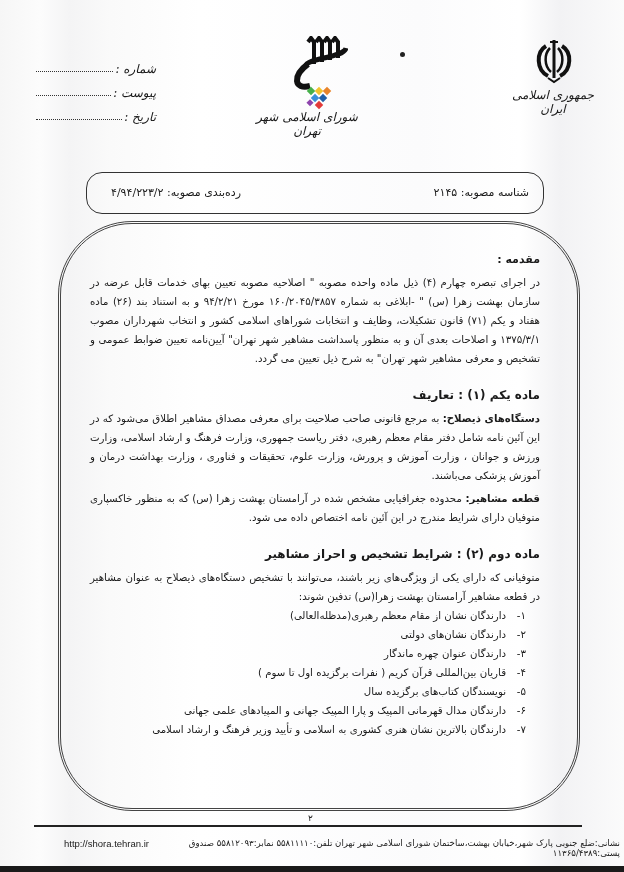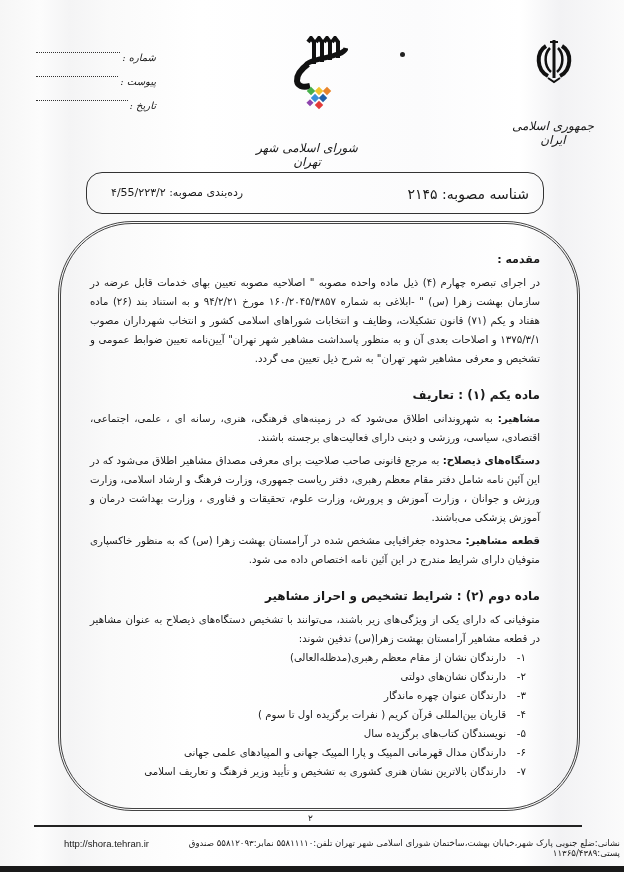--- a/index.html
+++ b/index.html
@@ -2,35 +2,35 @@
 <html><head>
 <meta charset="utf-8">
 <style>
   html, body { margin:0; padding:0; }
   body {
     width:624px; height:872px; overflow:hidden; position:relative;
     background: linear-gradient(90deg, #f6f6f6 0px, #fcfcfc 40px, #f4f4f5 70px, #fafafa 110px, #ffffff 200px, #fbfbfc 420px, #ffffff 520px, #f2f2f4 560px, #fbfbfb 624px);
     font-family: "DejaVu Sans", sans-serif;
     color:#1a1a1a;
   }
-  .rtl { direction: rtl; margin-top: 31px; }
+  .rtl { direction: rtl; }
   
   .emblem { position:absolute; left:532px; top:36px; width:44px; height:50px; }
   .emblem-caption { position:absolute; left:500px; top:88px; width:106px; text-align:center; font-family:"DejaVu Serif", serif; font-size:12px; font-style:italic; }
   .council-logo { position:absolute; left:288px; top:36px; width:60px; height:70px; }
   .council-cubes { position:absolute; left:304px; top:86px; width:30px; height:24px; }
   .council-caption { position:absolute; left:252px; top:110px; width:110px; text-align:center; font-family:"DejaVu Serif", serif; font-size:12px; font-style:italic; }
   .dot { position:absolute; left:400px; top:52px; width:5px; height:5px; background:#222; border-radius:50%; }
   .meta-fields { position:absolute; left:36px; top:52px; width:120px; }
-  .meta-row { display:flex; direction:rtl; align-items:flex-start; height:24px; font-family:"DejaVu Serif", serif; font-style:italic; font-size:10px; }
+  .meta-row { display:flex; direction:rtl; align-items:flex-end; height:24px; font-family:"DejaVu Serif", serif; font-style:italic; font-size:12px; }
   .meta-row .lbl { white-space:nowrap; padding-left:2px; }
   .meta-row .dots { flex:1; border-bottom:1px dotted #333; margin-bottom:4px; }
   
   .id-box { position:absolute; left:86px; top:172px; width:456px; height:40px; border:1.3px solid #333; border-radius:16px; }
-  .id-right { position:absolute; right:14px; top:13px; font-size:14px; direction:rtl; }
+  .id-right { position:absolute; right:14px; top:13px; font-size:11px; direction:rtl; }
   .id-left { position:absolute; left:24px; top:13px; font-size:11px; direction:rtl; }
   
   .main-box { position:absolute; left:58px; top:221px; width:516px; height:584px;
     border:3px double #444; border-radius:74px; }
   .content { position:absolute; left:90px; top:250px; width:450px; direction:rtl; text-align:justify; font-size:10.2px; line-height:19px; }
   .h-intro { font-weight:bold; font-size:11px; margin-bottom:4px; }
   .p { margin:0; }
   .article-title { font-weight:bold; font-size:12px; margin:18px 0 4px -20px; }
   .def { margin:4px 0 0 0; }
   .def b { font-weight:bold; }
@@ -85,31 +85,30 @@
     <span class="dots"></span>
   </div>
   <div class="meta-row">
     <span class="lbl">تاریخ :</span>
     <span class="dots"></span>
   </div>
 </div>
 
 <div class="id-box">
   <span class="id-right">شناسه مصوبه: ۲۱۴۵</span>
-  <span class="id-left">رده‌بندی مصوبه: ۴/55/۲۲۳/۲</span>
+  <span class="id-left">رده‌بندی مصوبه: ۴/۹۴/۲۲۳/۲</span>
 </div>
 
 <div class="main-box"></div>
 
 <div class="content">
   <div class="h-intro">مقدمه :</div>
   <p class="p">در اجرای تبصره چهارم (۴) ذیل ماده واحده مصوبه " اصلاحیه مصوبه تعیین بهای خدمات قابل عرضه در سازمان بهشت زهرا (س) " -ابلاغی به شماره ۱۶۰/۲۰۴۵/۳۸۵۷ مورخ ۹۴/۲/۲۱ و به استناد بند (۲۶) ماده هفتاد و یکم (۷۱) قانون تشکیلات، وظایف و انتخابات شوراهای اسلامی کشور و انتخاب شهرداران مصوب ۱۳۷۵/۳/۱ و اصلاحات بعدی آن و به منظور پاسداشت مشاهیر شهر تهران" آیین‌نامه تعیین ضوابط عمومی و تشخیص و معرفی مشاهیر شهر تهران" به شرح ذیل تعیین می گردد.</p>
 
   <div class="article-title">ماده یکم (۱) : تعاریف</div>
-  <p class="def"><b>مشاهیر:</b><span> به شهروندانی اطلاق می‌شود که در زمینه‌های فرهنگی، هنری، رسانه ای ، علمی، اجتماعی، اقتصادی، سیاسی، ورزشی و دینی دارای فعالیت‌های برجسته باشند.</span></p>
   <p class="def"><b>دستگاه‌های ذیصلاح:</b><span> به مرجع قانونی صاحب صلاحیت برای معرفی مصداق مشاهیر اطلاق می‌شود که در این آئین نامه شامل دفتر مقام معظم رهبری، دفتر ریاست جمهوری، وزارت فرهنگ و ارشاد اسلامی، وزارت ورزش و جوانان ، وزارت آموزش و پرورش، وزارت علوم، تحقیقات و فناوری ، وزارت بهداشت درمان و آموزش پزشکی می‌باشند.</span></p>
   <p class="def"><b>قطعه مشاهیر:</b><span> محدوده جغرافیایی مشخص شده در آرامستان بهشت زهرا (س) که به منظور خاکسپاری متوفیان دارای شرایط مندرج در این آئین نامه اختصاص داده می شود.</span></p>
 
   <div class="article-title">ماده دوم (۲) : شرایط تشخیص و احراز مشاهیر</div>
   <p class="p">متوفیانی که دارای یکی از ویژگی‌های زیر باشند، می‌توانند با تشخیص دستگاه‌های ذیصلاح به عنوان مشاهیر در قطعه مشاهیر آرامستان بهشت زهرا(س) تدفین شوند:</p>
   <ul class="list">
     <li>
         <span class="num">۱-</span>
         <span>دارندگان نشان از مقام معظم رهبری(مدظله‌العالی)</span>
       </li>
@@ -128,21 +127,21 @@
     <li>
         <span class="num">۵-</span>
         <span>نویسندگان کتاب‌های برگزیده سال</span>
       </li>
     <li>
         <span class="num">۶-</span>
         <span>دارندگان مدال قهرمانی المپیک و پارا المپیک جهانی و المپیادهای علمی جهانی</span>
       </li>
     <li>
         <span class="num">۷-</span>
-        <span>دارندگان بالاترین نشان هنری کشوری به تشخیص و تأیید وزیر فرهنگ و تعاریف اسلامی</span>
+        <span>دارندگان بالاترین نشان هنری کشوری به اسلامی و تأیید وزیر فرهنگ و ارشاد اسلامی</span>
       </li>
   </ul>
 </div>
 
 <div class="page-num">۲</div>
 <div class="footer-line"></div>
 <div class="footer-text">
   <span>نشانی:ضلع جنوبی پارک شهر،خیابان بهشت،ساختمان شورای اسلامی شهر تهران  تلفن:۵۵۸۱۱۱۱۰ نمابر:۵۵۸۱۲۰۹۳ صندوق پستی:۱۱۳۶۵/۴۳۸۹</span>
   <span class="footer-url">http://shora.tehran.ir</span>
 </div>

